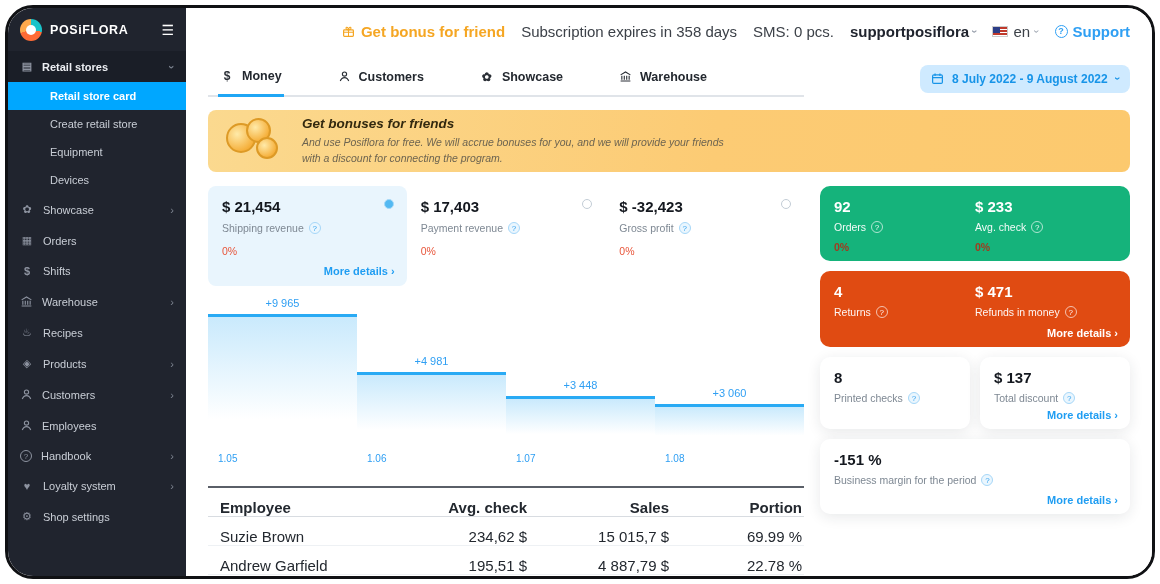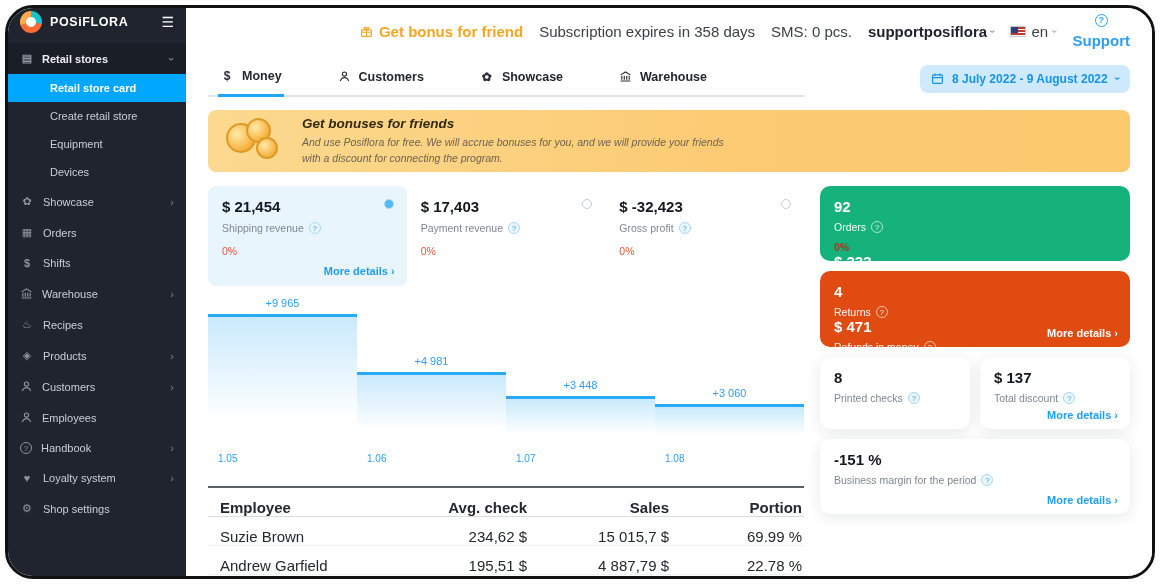--- a/index.html
+++ b/index.html
@@ -1,21 +1,21 @@
 <!DOCTYPE html>
 <html><head>
 <meta charset="utf-8">
 <style>
   * { box-sizing: border-box; margin: 0; padding: 0; }
   html,body { width:1160px; height:584px; background:#ffffff; font-family:"Liberation Sans",sans-serif; overflow:hidden; }
   .frame { position:absolute; left:5px; top:5px; right:5px; bottom:5px; border:3px solid #101114; border-radius:28px; overflow:hidden; display:flex; background:#fff; }
 
   
   .sidebar { width:178px; flex-shrink:0; background:#20242e; color:#c9ced6; font-size:11px; }
-  .logo-row { display:flex; align-items:center; gap:8px; padding:3px 12px 10px; }
+  .logo-row { display:flex; align-items:center; gap:8px; padding:11px 12px 10px; }
   .logo-mark { width:22px; height:22px; border-radius:50%; background:conic-gradient(#19c3c9 0 100deg,#ff6b35 100deg 255deg,#ffa94d 255deg 360deg); position:relative; flex-shrink:0;}
   .logo-mark::after { content:""; position:absolute; inset:6px; background:#fff; border-radius:50%; }
   .logo-mark::before { content:""; position:absolute; right:3px; bottom:3px; width:5px; height:5px; background:#ff6b35; border-radius:50%; z-index:2;}
   .logo-text { font-size:12.5px; font-weight:bold; color:#fff; letter-spacing:.6px; }
   .burger { margin-left:auto; color:#fff; font-size:14px; cursor:pointer; }
   .burger::before { content:"☰"; }
 
   .menu-head { display:flex; align-items:center; gap:8px; padding:9px 12px; background:#1a1e27; color:#eceef2; font-weight:bold; }
   .sub-item { padding:8px 12px 8px 42px; color:#c9ced6; cursor:pointer; }
   .sub-item.active { background:#00a7ff; color:#fff; font-weight:bold; }
@@ -33,21 +33,21 @@
 
   
   .main { flex:1; position:relative; padding:0 22px; background:#fff; }
 
   .topbar { height:46px; display:flex; align-items:center; justify-content:flex-end; gap:16px; font-size:15px; color:#3c4148; }
   .bonus-link { color:#f5a623; font-weight:600; display:flex; align-items:center; gap:6px; cursor:pointer;}
   .account { font-weight:bold; color:#20242e; display:flex; align-items:center; gap:4px; cursor:pointer;}
   .lang { display:flex; align-items:center; gap:5px; cursor:pointer;}
   .flag { width:16px; height:11px; background:repeating-linear-gradient(180deg,#c0392b 0 1.6px,#fff 1.6px 3.2px); position:relative; border:0.5px solid #ccc;}
   .flag::after { content:""; position:absolute; left:0; top:0; width:7px; height:6px; background:#2c3e87; }
-  .support { color:#2f9ff3; font-weight:600; display:flex; align-items:center; gap:5px; cursor:pointer;flex-direction:column;}
+  .support { color:#2f9ff3; font-weight:600; display:flex; align-items:center; gap:5px; cursor:pointer;}
   .q-icon { width:13px; height:13px; border:1.3px solid #2f9ff3; border-radius:50%; color:#2f9ff3; font-size:9px; display:inline-flex; align-items:center; justify-content:center; }
   .q-icon::before { content:"?"; }
   .tb-chev { color:#9aa1ad; font-size:10px; display:inline-block; transform:rotate(90deg);}
   .tb-chev::before{content:"›";}
 
   .tabs-row { display:flex; align-items:center; margin-top:6px; }
   .tabs { display:flex; gap:52px; border-bottom:2px solid #e0e4e9; width:596px; padding-left:10px; }
   .tab { display:flex; align-items:center; gap:8px; padding:9px 2px 11px; font-size:12.5px; font-weight:600; color:#23282f; cursor:pointer; }
   .tab.active { border-bottom:3px solid #1fa6f5; margin-bottom:-2px; }
   .tab .ic { color:#2a2f36; font-size:12px; }
@@ -92,21 +92,21 @@
   .c-emp { flex:1; text-align:left; }
   .c-avg { width:90px; text-align:right; }
   .c-sales { width:142px; text-align:right; }
   .c-port { width:135px; text-align:right; padding-right:2px;}
 
   .right-col { flex:1; display:flex; flex-direction:column; gap:10px; }
   .card { border-radius:10px; padding:12px 14px; position:relative; }
   .card.green { background:#15b37b; color:#fff; height:75px; }
   .card.red { background:#e04b12; color:#fff; height:76px; }
   .card.white { background:#fff; box-shadow:0 3px 14px rgba(25,39,52,.10); height:72px; }
-  .card-cols { display:flex;flex-direction:column; }
+  .card-cols { display:flex; }
   .card-col { flex:1; }
   .card-value { font-size:15px; font-weight:800; }
   .card-label { margin-top:6px; font-size:10.5px; display:flex; align-items:center; gap:5px; }
   .card.green .card-label, .card.red .card-label { color:rgba(255,255,255,.95); }
   .card.white .card-label { color:#7e8893; }
   .card.white .card-value { color:#14181f; }
   .card-pct { margin-top:8px; font-size:10.5px; color:#a03b1f; font-weight:600;}
   .card .more-link.abs { position:absolute; right:12px; bottom:8px; }
   .more-link.white-link { color:#fff; }
   .pair { display:flex; gap:10px; }

